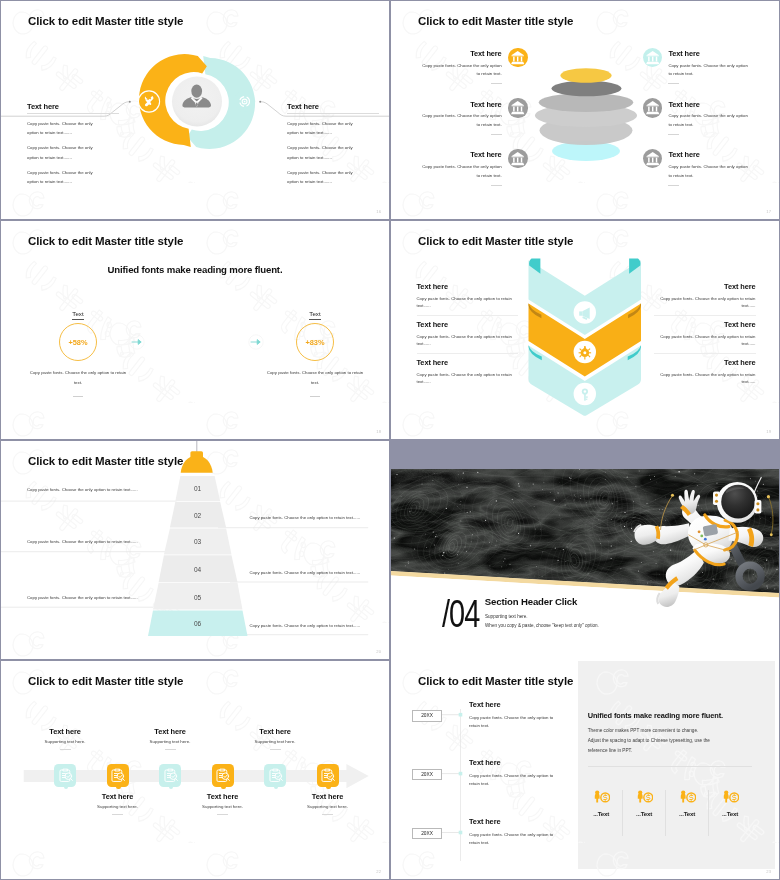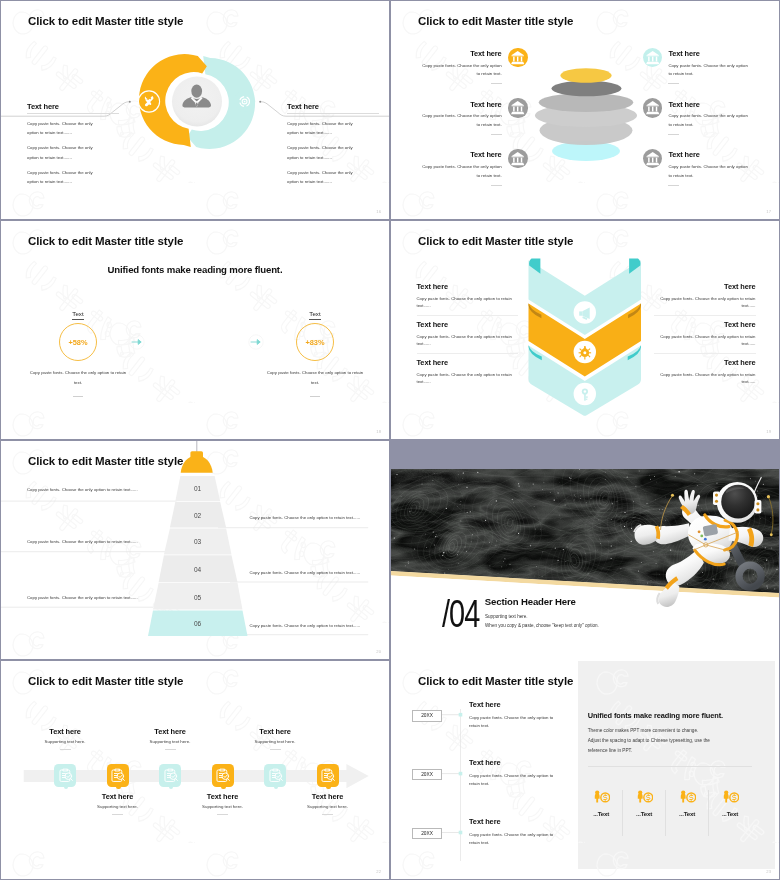--- a/index.html
+++ b/index.html
@@ -1030,21 +1030,21 @@
     </g>
 
     <path d="M51 23 C44 33 39.5 46 39 58" stroke="#C2994A" stroke-width="0.85" fill="none"></path>
     <circle cx="51.4" cy="22" r="1.6" fill="#E8C25A"></circle>
     <path d="M151.5 24.5 C156 36 157 50 154 62" stroke="#8E7329" stroke-width="0.85" fill="none"></path>
     <circle cx="151" cy="23.5" r="1.7" fill="#E8C25A"></circle>
     <circle cx="154" cy="63" r="1.5" fill="#E8C25A"></circle>
   </svg>
 
   <div class="s6-num">/04</div>
-  <div class="s6-head">Section Header Here</div>
+  <div class="s6-head">Section Header Click</div>
   <div class="s6-sub1">Supporting text here.</div>
   <div class="s6-sub2">When you copy &amp; paste, choose "keep text only" option.</div>
   <div class="pno">21</div>
 </div>
 <div class="slide s7">
   <svg class="wm" viewBox="0 0 388 218">
       <use href="#wmpat"></use>
     </svg>
   <div class="title">Click to edit Master title style</div>
 

